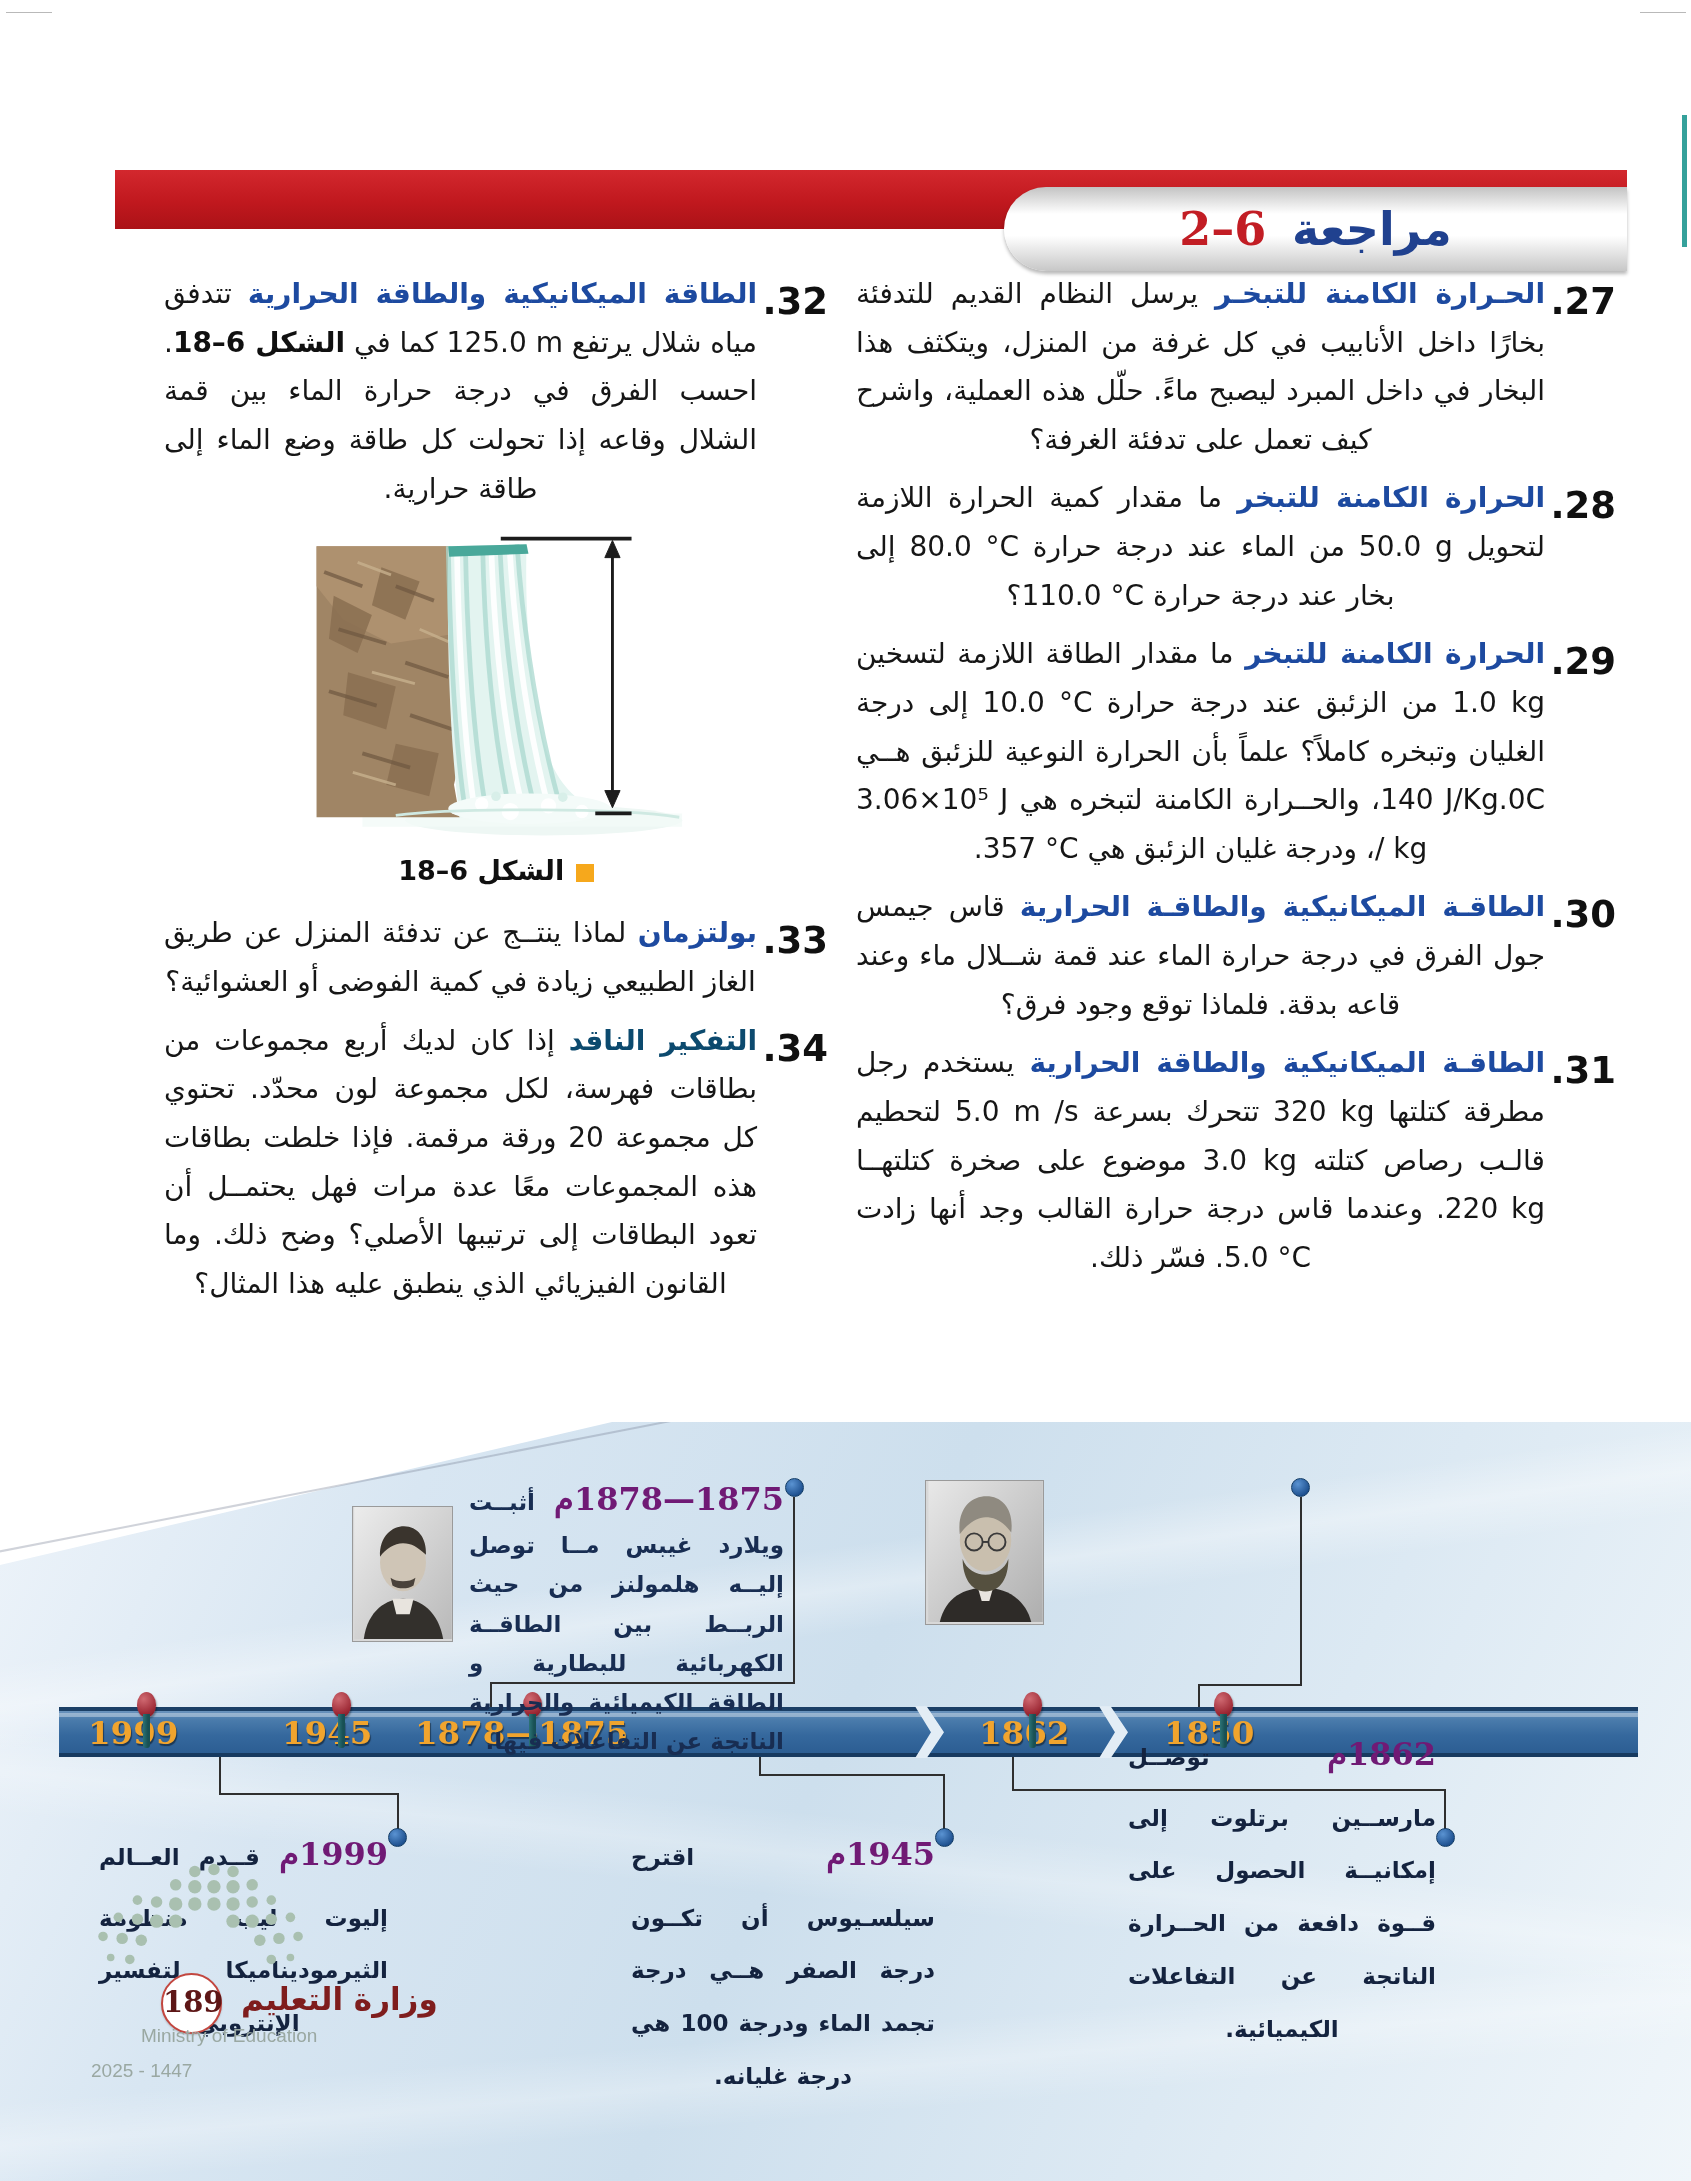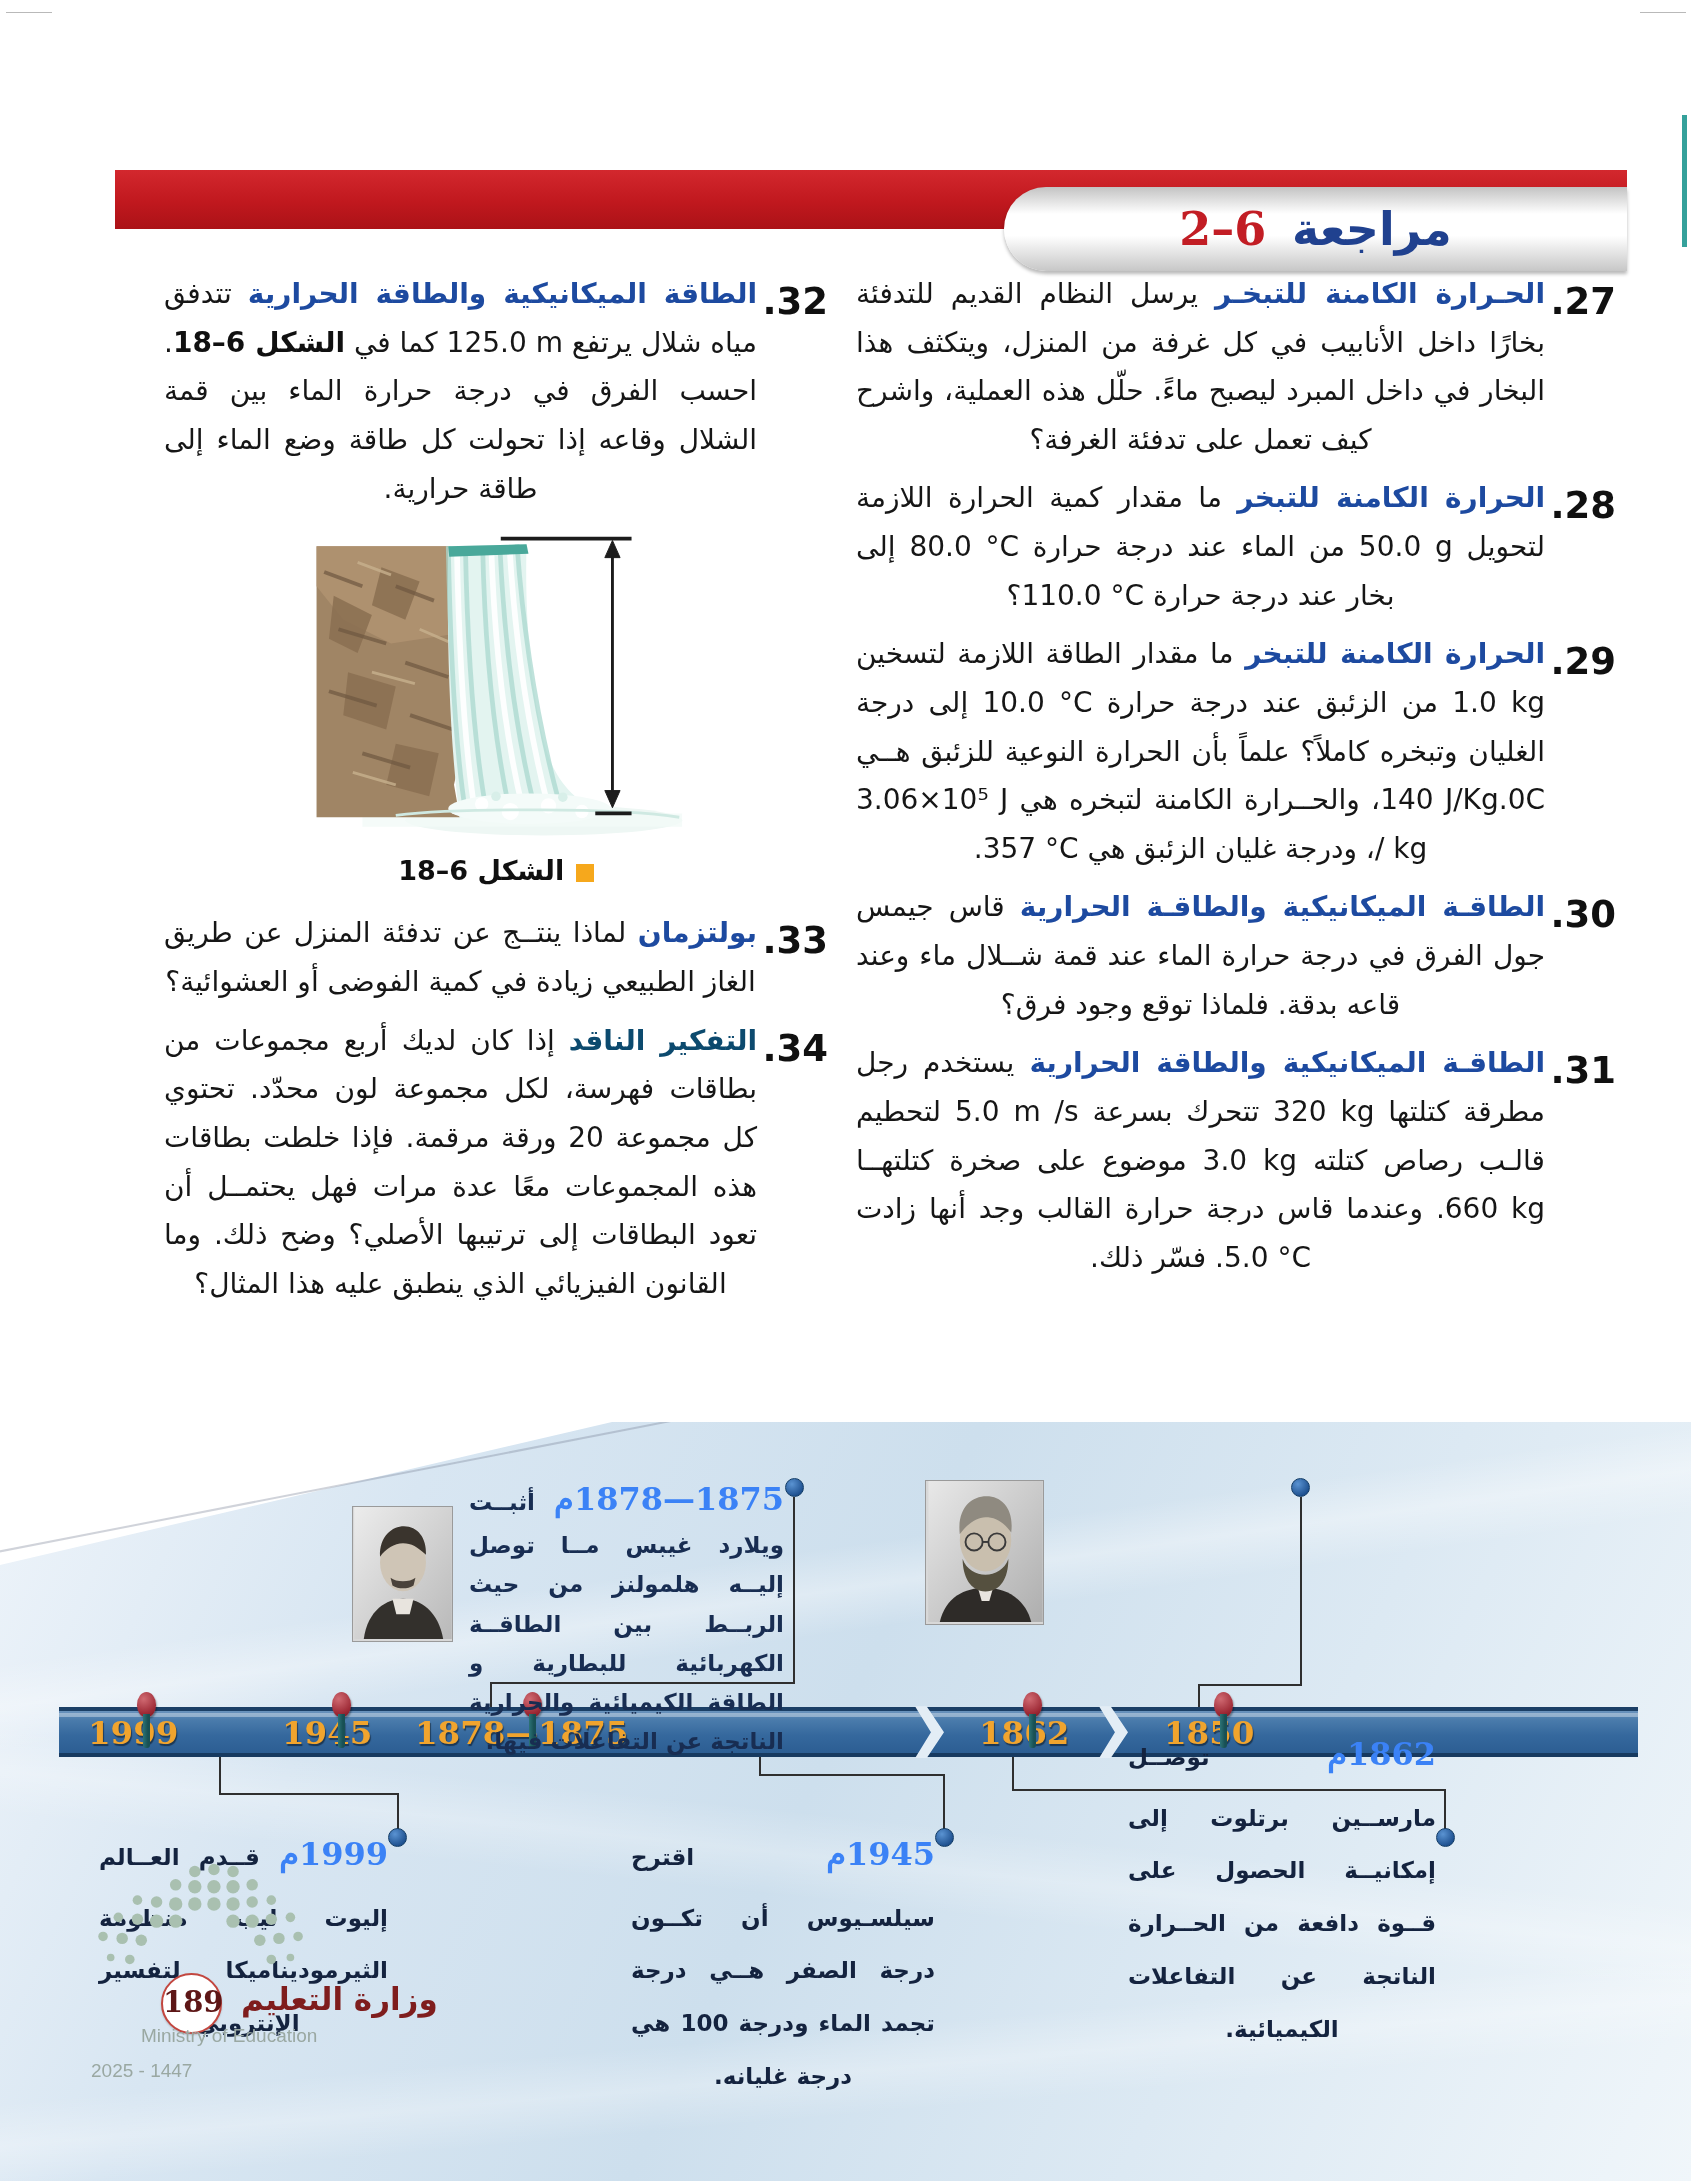--- a/index.html
+++ b/index.html
@@ -71,21 +71,21 @@
   .ln{position:absolute;background:#2f2f2f;}
   .dot{position:absolute;width:19px;height:19px;border-radius:50%;
        background:radial-gradient(circle at 35% 30%,#5a93d2,#1d4f8e 75%);
        border:1.9px solid #123c66;box-sizing:border-box;}
 
   .ev{position:absolute;direction:rtl;}
   .ev-top-text{direction:rtl;font-weight:bold;color:#182d52;font-size:23px;line-height:1.7;
                text-align:justify;text-align-last:right;}
   .ev-bot-text{direction:rtl;font-weight:bold;color:#14233f;font-size:23px;line-height:2.3;
                text-align:justify;text-align-last:center;}
-  .ev-year{font-family:"DejaVu Serif",serif;font-weight:bold;color:#3b82f6;font-size:32px;}
+  .ev-year{font-family:"DejaVu Serif",serif;font-weight:bold;color:#701a75;font-size:32px;}
   .portrait{position:absolute;border:1px solid #9a9a9a;background:#d8d8d8;}
 
   
   .badge{position:absolute;left:161px;top:1973px;width:61px;height:61px;border-radius:50%;
          background:#ffffff;border:2.9px solid #c3463f;box-sizing:border-box;
          text-align:center;line-height:55px;font-weight:bold;font-size:29px;color:#5d1616;
          font-family:"DejaVu Serif",serif;box-shadow:0 1px 1.9px rgba(0,0,0,.2);}
   .moe-ar{position:absolute;left:241px;top:1981px;direction:rtl;font-size:31px;font-weight:bold;
           color:#7f1d1d;}
   .moe-en{position:absolute;left:141px;top:2025px;font-family:"Liberation Sans",sans-serif;
@@ -126,21 +126,21 @@
     <span class="q-body">ما مقدار الطاقة اللازمة لتسخين <bdi dir="ltr">1.0 kg</bdi> من الزئبق عند درجة حرارة <bdi dir="ltr">10.0 °C</bdi> إلى درجة الغليان وتبخره كاملاً؟ علماً بأن الحرارة النوعية للزئبق هــي <bdi dir="ltr">140 J/Kg.0C</bdi>، والحــرارة الكامنة لتبخره هي <bdi dir="ltr">3.06×10⁵ J / kg</bdi>، ودرجة غليان الزئبق هي <bdi dir="ltr">357 °C</bdi>.</span>
   </p>
   <p class="q">
     <span class="q-num">30.</span>
     <span class="q-lead">الطاقـة الميكانيكية والطاقـة الحرارية</span>
     <span class="q-body">قاس جيمس جول الفرق في درجة حرارة الماء عند قمة شــلال ماء وعند قاعه بدقة. فلماذا توقع وجود فرق؟</span>
   </p>
   <p class="q">
     <span class="q-num">31.</span>
     <span class="q-lead">الطاقـة الميكانيكية والطاقة الحرارية</span>
-    <span class="q-body">يستخدم رجل مطرقة كتلتها <bdi dir="ltr">320 kg</bdi> تتحرك بسرعة <bdi dir="ltr">5.0 m /s</bdi> لتحطيم قالـب رصاص كتلته <bdi dir="ltr">3.0 kg</bdi> موضوع على صخرة كتلتهــا <bdi dir="ltr">660 kg</bdi>. وعندما قاس درجة حرارة القالب وجد أنها زادت <bdi dir="ltr">5.0 °C</bdi>. فسّر ذلك.</span>
+    <span class="q-body">يستخدم رجل مطرقة كتلتها <bdi dir="ltr">320 kg</bdi> تتحرك بسرعة <bdi dir="ltr">5.0 m /s</bdi> لتحطيم قالـب رصاص كتلته <bdi dir="ltr">3.0 kg</bdi> موضوع على صخرة كتلتهــا <bdi dir="ltr">220 kg</bdi>. وعندما قاس درجة حرارة القالب وجد أنها زادت <bdi dir="ltr">5.0 °C</bdi>. فسّر ذلك.</span>
   </p>
 </div>
 
 <div class="col col-left">
   <p class="q">
     <span class="q-num">32.</span>
     <span class="q-lead">الطاقة الميكانيكية والطاقة الحرارية</span>
     <span class="q-body">تتدفق مياه شلال يرتفع <bdi dir="ltr">125.0 m</bdi> كما في <b class="figref">الشكل <bdi dir="ltr">18–6</bdi></b>. احسب الفرق في درجة حرارة الماء بين قمة الشلال وقاعه إذا تحولت كل طاقة وضع الماء إلى طاقة حرارية.</span>
   </p>
 

